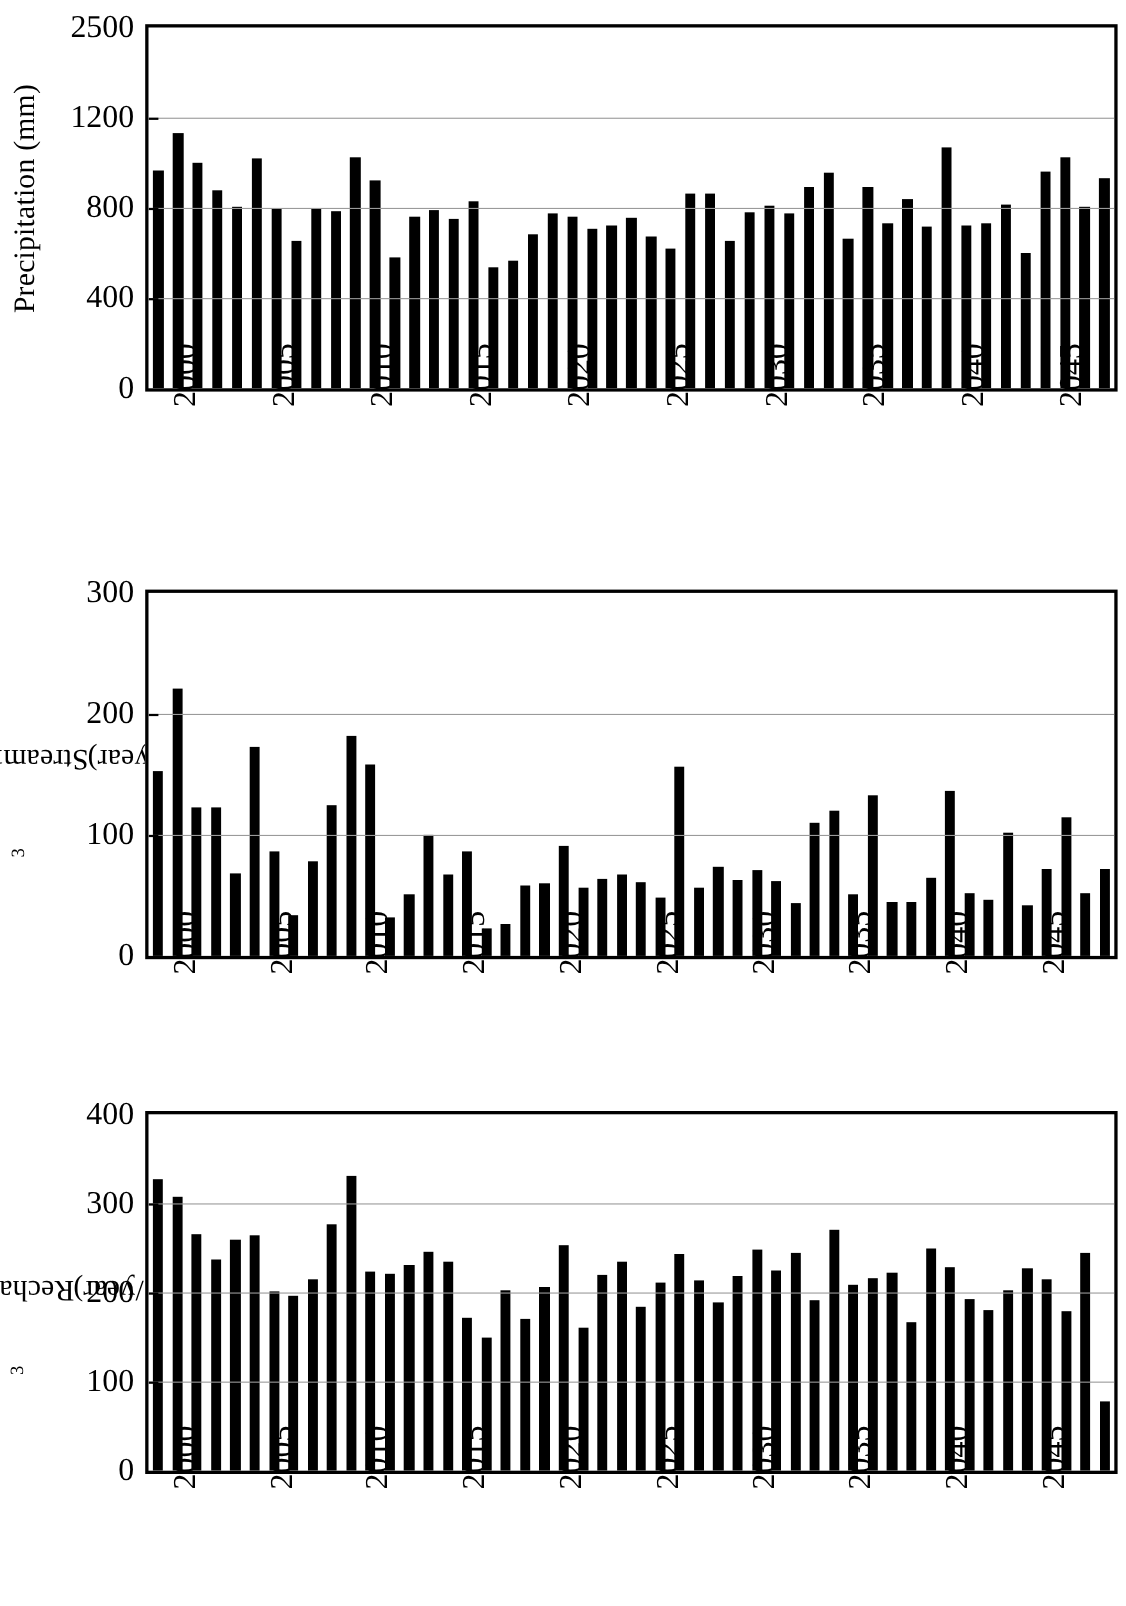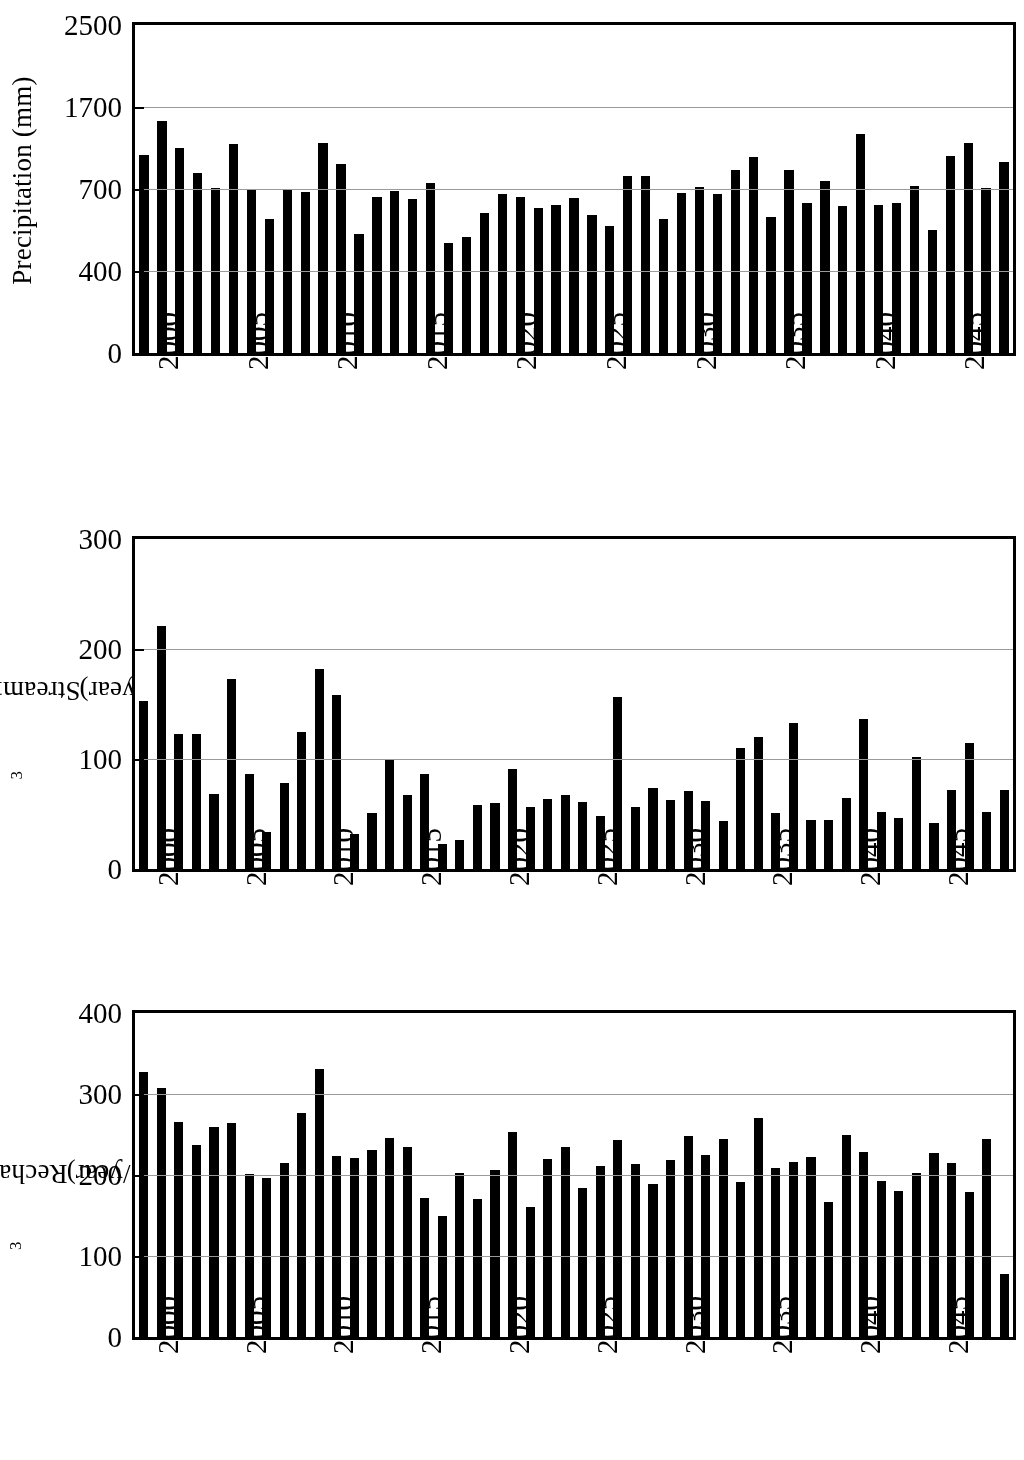--- a/index.html
+++ b/index.html
@@ -111,22 +111,22 @@
 
 <div class="page">
 
   <div class="panel" id="panel-precipitation">
     <div class="ylabel" style="height:360px; top:0;">
       <span>Precipitation (mm)</span>
     </div>
     <div class="ytick-col" id="pr-yticks">
         <div class="ytick" style="top: 353px;">0</div>
         <div class="ytick" style="top: 271px;">400</div>
-        <div class="ytick" style="top: 189px;">700</div>
-        <div class="ytick" style="top: 107px;">1700</div>
+        <div class="ytick" style="top: 189px;">800</div>
+        <div class="ytick" style="top: 107px;">1200</div>
         <div class="ytick" style="top: 25px;">2500</div>
       </div>
     <div class="plot" id="pr-plot" style="left:132px; top:22px; width:884px; height:334px;">
       <div class="bars" id="pr-bars">
           <div class="bar" title="2000: 965" style="left: 4.30041px; width: 9.31755px; height: 197.825px; background: rgb(0, 0, 0);"></div>
           <div class="bar" title="2001: 1130" style="left: 22.2188px; width: 9.31755px; height: 231.65px; background: rgb(0, 0, 0);"></div>
           <div class="bar" title="2002: 1000" style="left: 40.1371px; width: 9.31755px; height: 205px; background: rgb(0, 0, 0);"></div>
           <div class="bar" title="2003: 880" style="left: 58.0555px; width: 9.31755px; height: 180.4px; background: rgb(0, 0, 0);"></div>
           <div class="bar" title="2004: 805" style="left: 75.9739px; width: 9.31755px; height: 165.025px; background: rgb(0, 0, 0);"></div>
           <div class="bar" title="2005: 1020" style="left: 93.8922px; width: 9.31755px; height: 209.1px; background: rgb(0, 0, 0);"></div>

